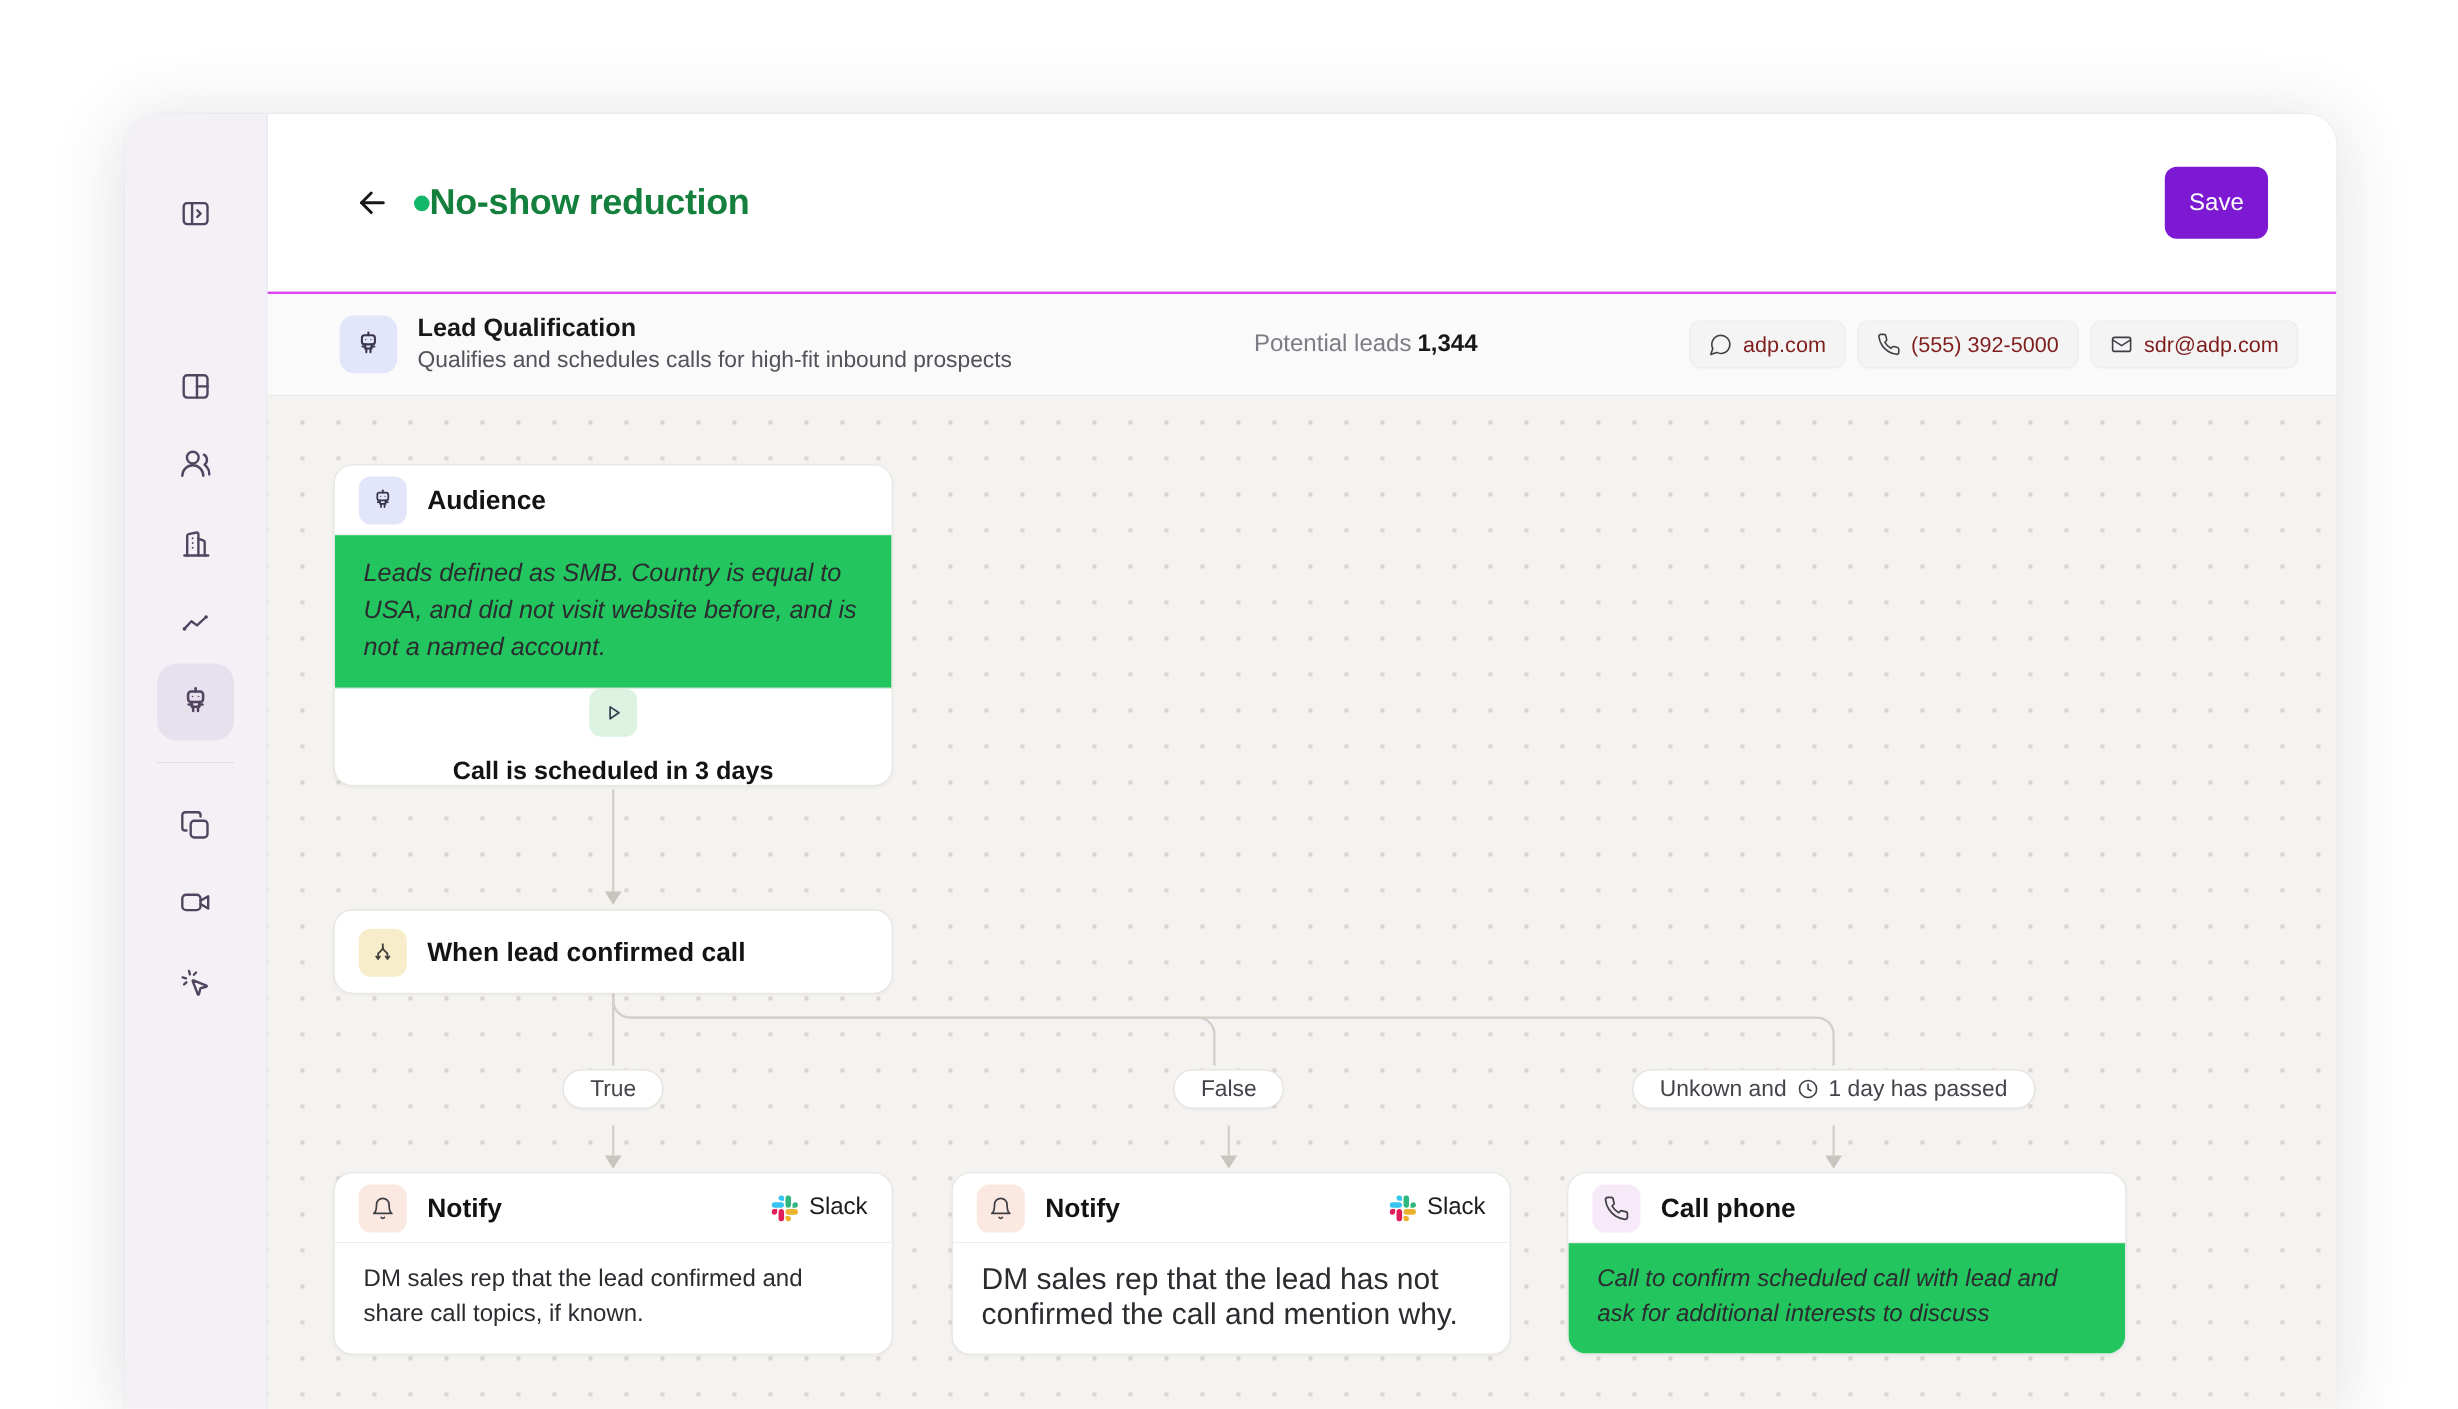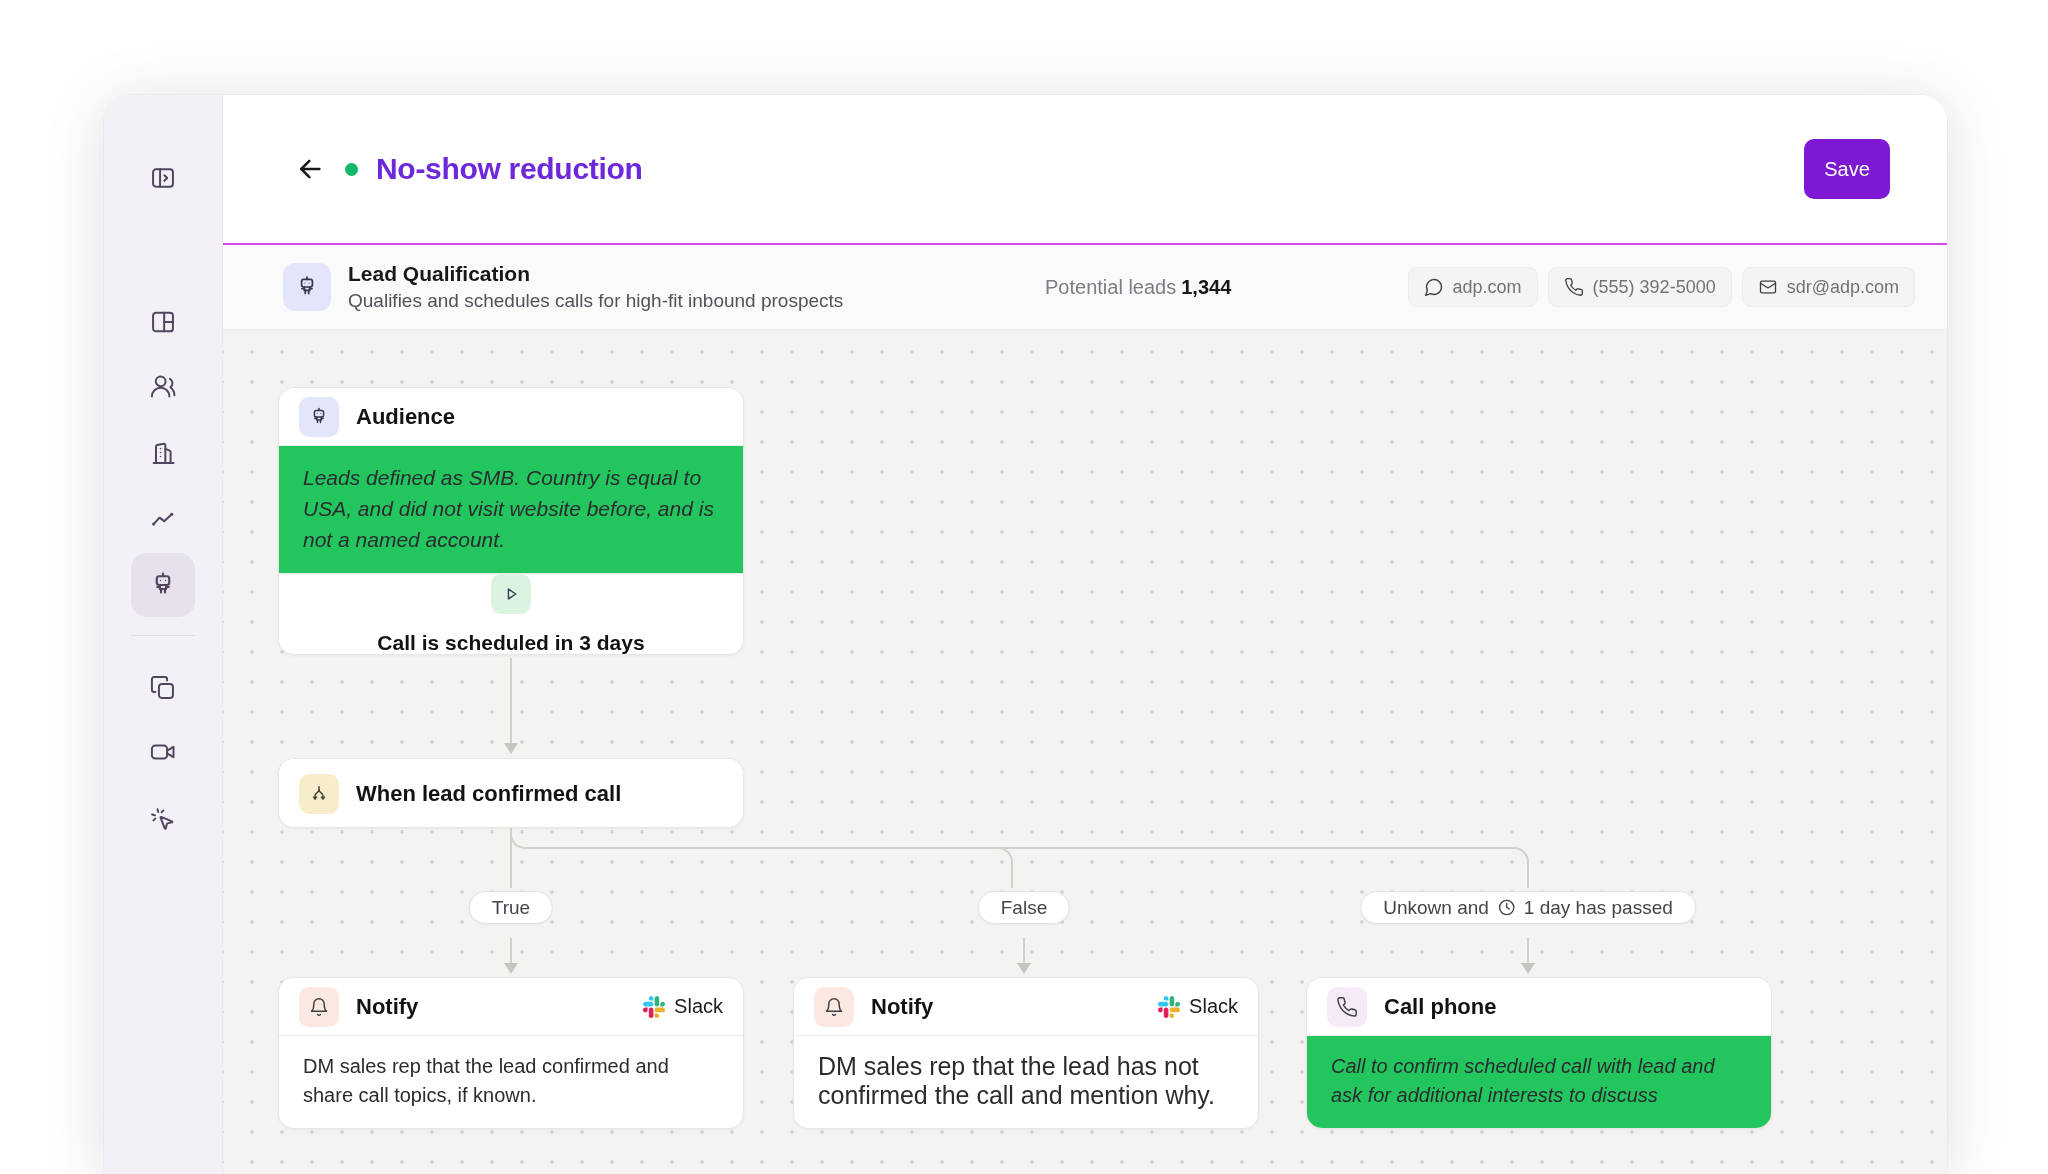--- a/index.html
+++ b/index.html
@@ -24,42 +24,42 @@
   .side-divider { position:absolute; left:50%; transform:translateX(-50%); width:64px; height:1px; background:#e1dce9; }
 
   
   .main { flex:1; display:flex; flex-direction:column; min-width:0; }
 
   .app-header { height:148px; background:#fff; display:flex; align-items:center;
                 padding:0 57px 0 70px; flex:none; }
   .back-btn { width:34px; height:34px; display:flex; align-items:center; justify-content:center; cursor:pointer; }
   .back-btn svg { width:30px; height:30px; stroke:#18181b; stroke-width:2; fill:none; stroke-linecap:round; stroke-linejoin:round; }
   .status-dot { width:13px; height:13px; border-radius:50%; background:#12b76a; margin-left:18px; }
-  .page-title { font-size:30px; font-weight:700; letter-spacing:-.3px; margin-left:18px; color:#6d28d9; }
+  .page-title { font-size:30px; font-weight:700; letter-spacing:-.3px; color:#15803d; }
   .save-btn { margin-left:auto; width:86px; height:60px; background:#7d18d3; color:#fff;
               font-size:20px; font-weight:400; border:none; border-radius:10px; cursor:pointer;
               font-family:"Liberation Sans", sans-serif; }
 
   
   .wf-bar { height:87px; background:#fafafa; border-top:2px solid #d946ef; border-bottom:1px solid #edecea;
             position:relative; display:flex; align-items:center; padding-left:60px; flex:none; }
   .wf-icon-sq { width:48px; height:48px; border-radius:12px; background:#e3e6fa;
                 display:flex; align-items:center; justify-content:center; flex:none; }
   .wf-icon-sq svg, .node-icon-sq svg { width:26px; height:26px; stroke:#3b3450; stroke-width:1.6; fill:none;
                 stroke-linecap:round; stroke-linejoin:round; }
   .wf-meta { margin-left:17px; }
   .wf-name { font-size:21px; font-weight:700; color:#18181b; line-height:26px; }
   .wf-desc { font-size:19px; color:#52525b; line-height:24px; margin-top:2px; }
   .wf-leads { position:absolute; left:822px; top:50%; transform:translateY(-50%);
               font-size:20px; color:#7c7c85; }
   .wf-leads b { color:#18181b; font-weight:700; margin-left:5px; }
   .wf-chips { position:absolute; right:32px; top:50%; transform:translateY(-50%);
               display:flex; gap:10px; }
   .chip { height:40px; background:#f4f4f4; border:1px solid #ececec; border-radius:9px;
-          display:flex; align-items:center; gap:9px; padding:0 15px; font-size:18px; color:#737373; cursor:pointer; }
+          display:flex; align-items:center; gap:9px; padding:0 15px; font-size:18px; color:#7f1d1d; cursor:pointer; }
   .chip svg { width:20px; height:20px; stroke:#3f3f46; stroke-width:1.6; fill:none; stroke-linecap:round; stroke-linejoin:round; }
 
   
   .canvas { flex:1; position:relative; background:#f4f3f1;
             background-image:radial-gradient(circle, #d9d6d2 2px, transparent 2.1px);
             background-size:30px 30px; background-position:14px 7px; }
   .connectors { position:absolute; left:0; top:0; }
 
   .node { position:absolute; width:466px; background:#fff; border:1px solid #e8e6e2;
           border-radius:16px; box-shadow:0 1px 3px rgba(40,35,30,.05); overflow:hidden; cursor:pointer; }

